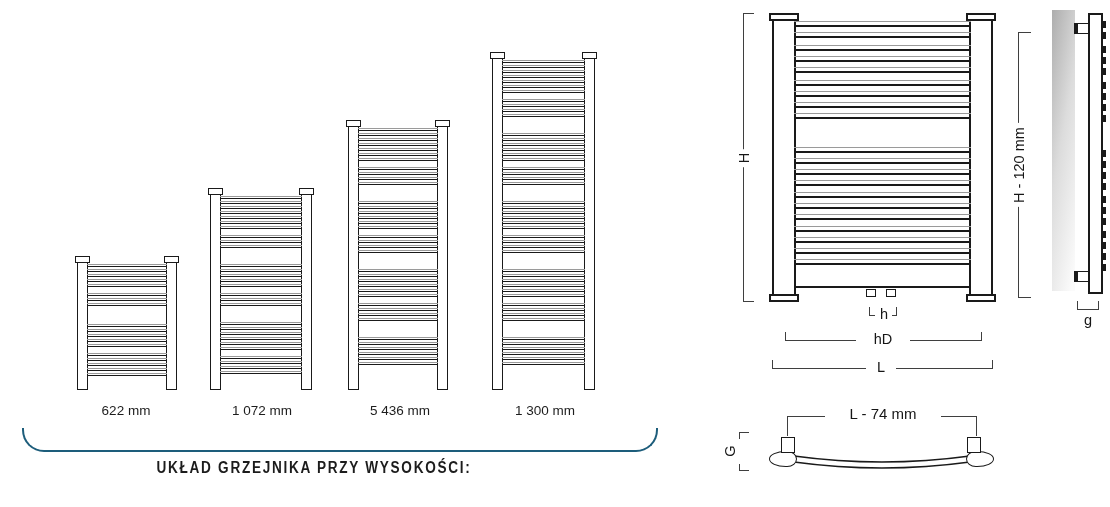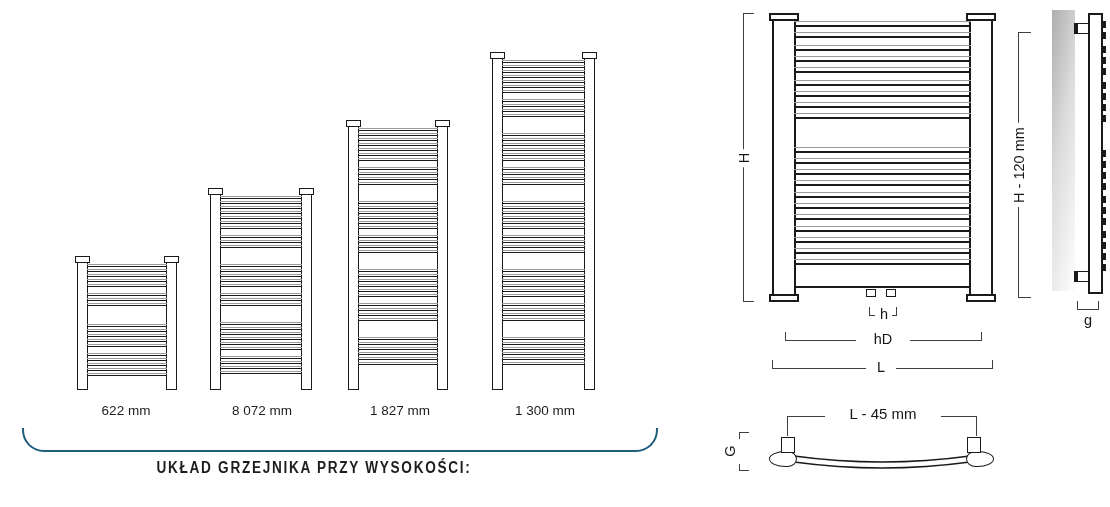--- a/index.html
+++ b/index.html
@@ -221,22 +221,22 @@
             <div class="rung"></div>
             <div class="rung"></div>
             <div class="rung"></div>
             <div class="rung"></div>
             <div class="rung"></div>
           </div>
         </div>
       </div>
 
     <div class="sizelabel" style="left:71px;top:403px;">622 mm</div>
-    <div class="sizelabel" style="left:207px;top:403px;">8 072 mm</div>
-    <div class="sizelabel" style="left:345px;top:403px;">1 827 mm</div>
+    <div class="sizelabel" style="left:207px;top:403px;">1 072 mm</div>
+    <div class="sizelabel" style="left:345px;top:403px;">5 436 mm</div>
     <div class="sizelabel" style="left:490px;top:403px;">1 300 mm</div>
 
     <div class="brace"></div>
     <div class="caption">UKŁAD GRZEJNIKA PRZY WYSOKOŚCI:</div>
   </section>
 
   <section>
 
     <div class="dimv" style="left:743px;top:13px;width:11px;height:289px;"></div>
     <div class="vwrap" style="left:727px;top:139px;width:34px;height:38px;">
@@ -328,21 +328,21 @@
       <svg class="abs" style="left:792px;top:452px;" width="180" height="24">
         <path d="M2,4 Q90,16 178,4 L178,10 Q90,22 2,10 Z" fill="#fff" stroke="#1a1a1a" stroke-width="1.6"></path>
       </svg>
       <div class="endcap l" style="left:769px;"></div>
       <div class="endcap r" style="left:966px;"></div>
       <div class="stub" style="left:781px;"></div>
       <div class="stub" style="left:967px;"></div>
     </div>
 
     <div class="dimh-dn" style="left:787px;top:416px;width:190px;height:20px;"></div>
-    <div class="dimlabel" style="left:825px;top:405px;width:116px;height:20px;font-size:15px;">L - 45 mm</div>
+    <div class="dimlabel" style="left:825px;top:405px;width:116px;height:20px;font-size:15px;">L - 74 mm</div>
 
     <div class="corner tlc" style="left:739px;top:432px;width:10px;height:7px;"></div>
     <div class="corner blc" style="left:739px;top:464px;width:10px;height:7px;"></div>
     <div class="vwrap" style="left:718px;top:440px;width:24px;height:22px;">
       <span style="padding:0 2px;">G</span>
     </div>
 
   </section>
 </div>
 

